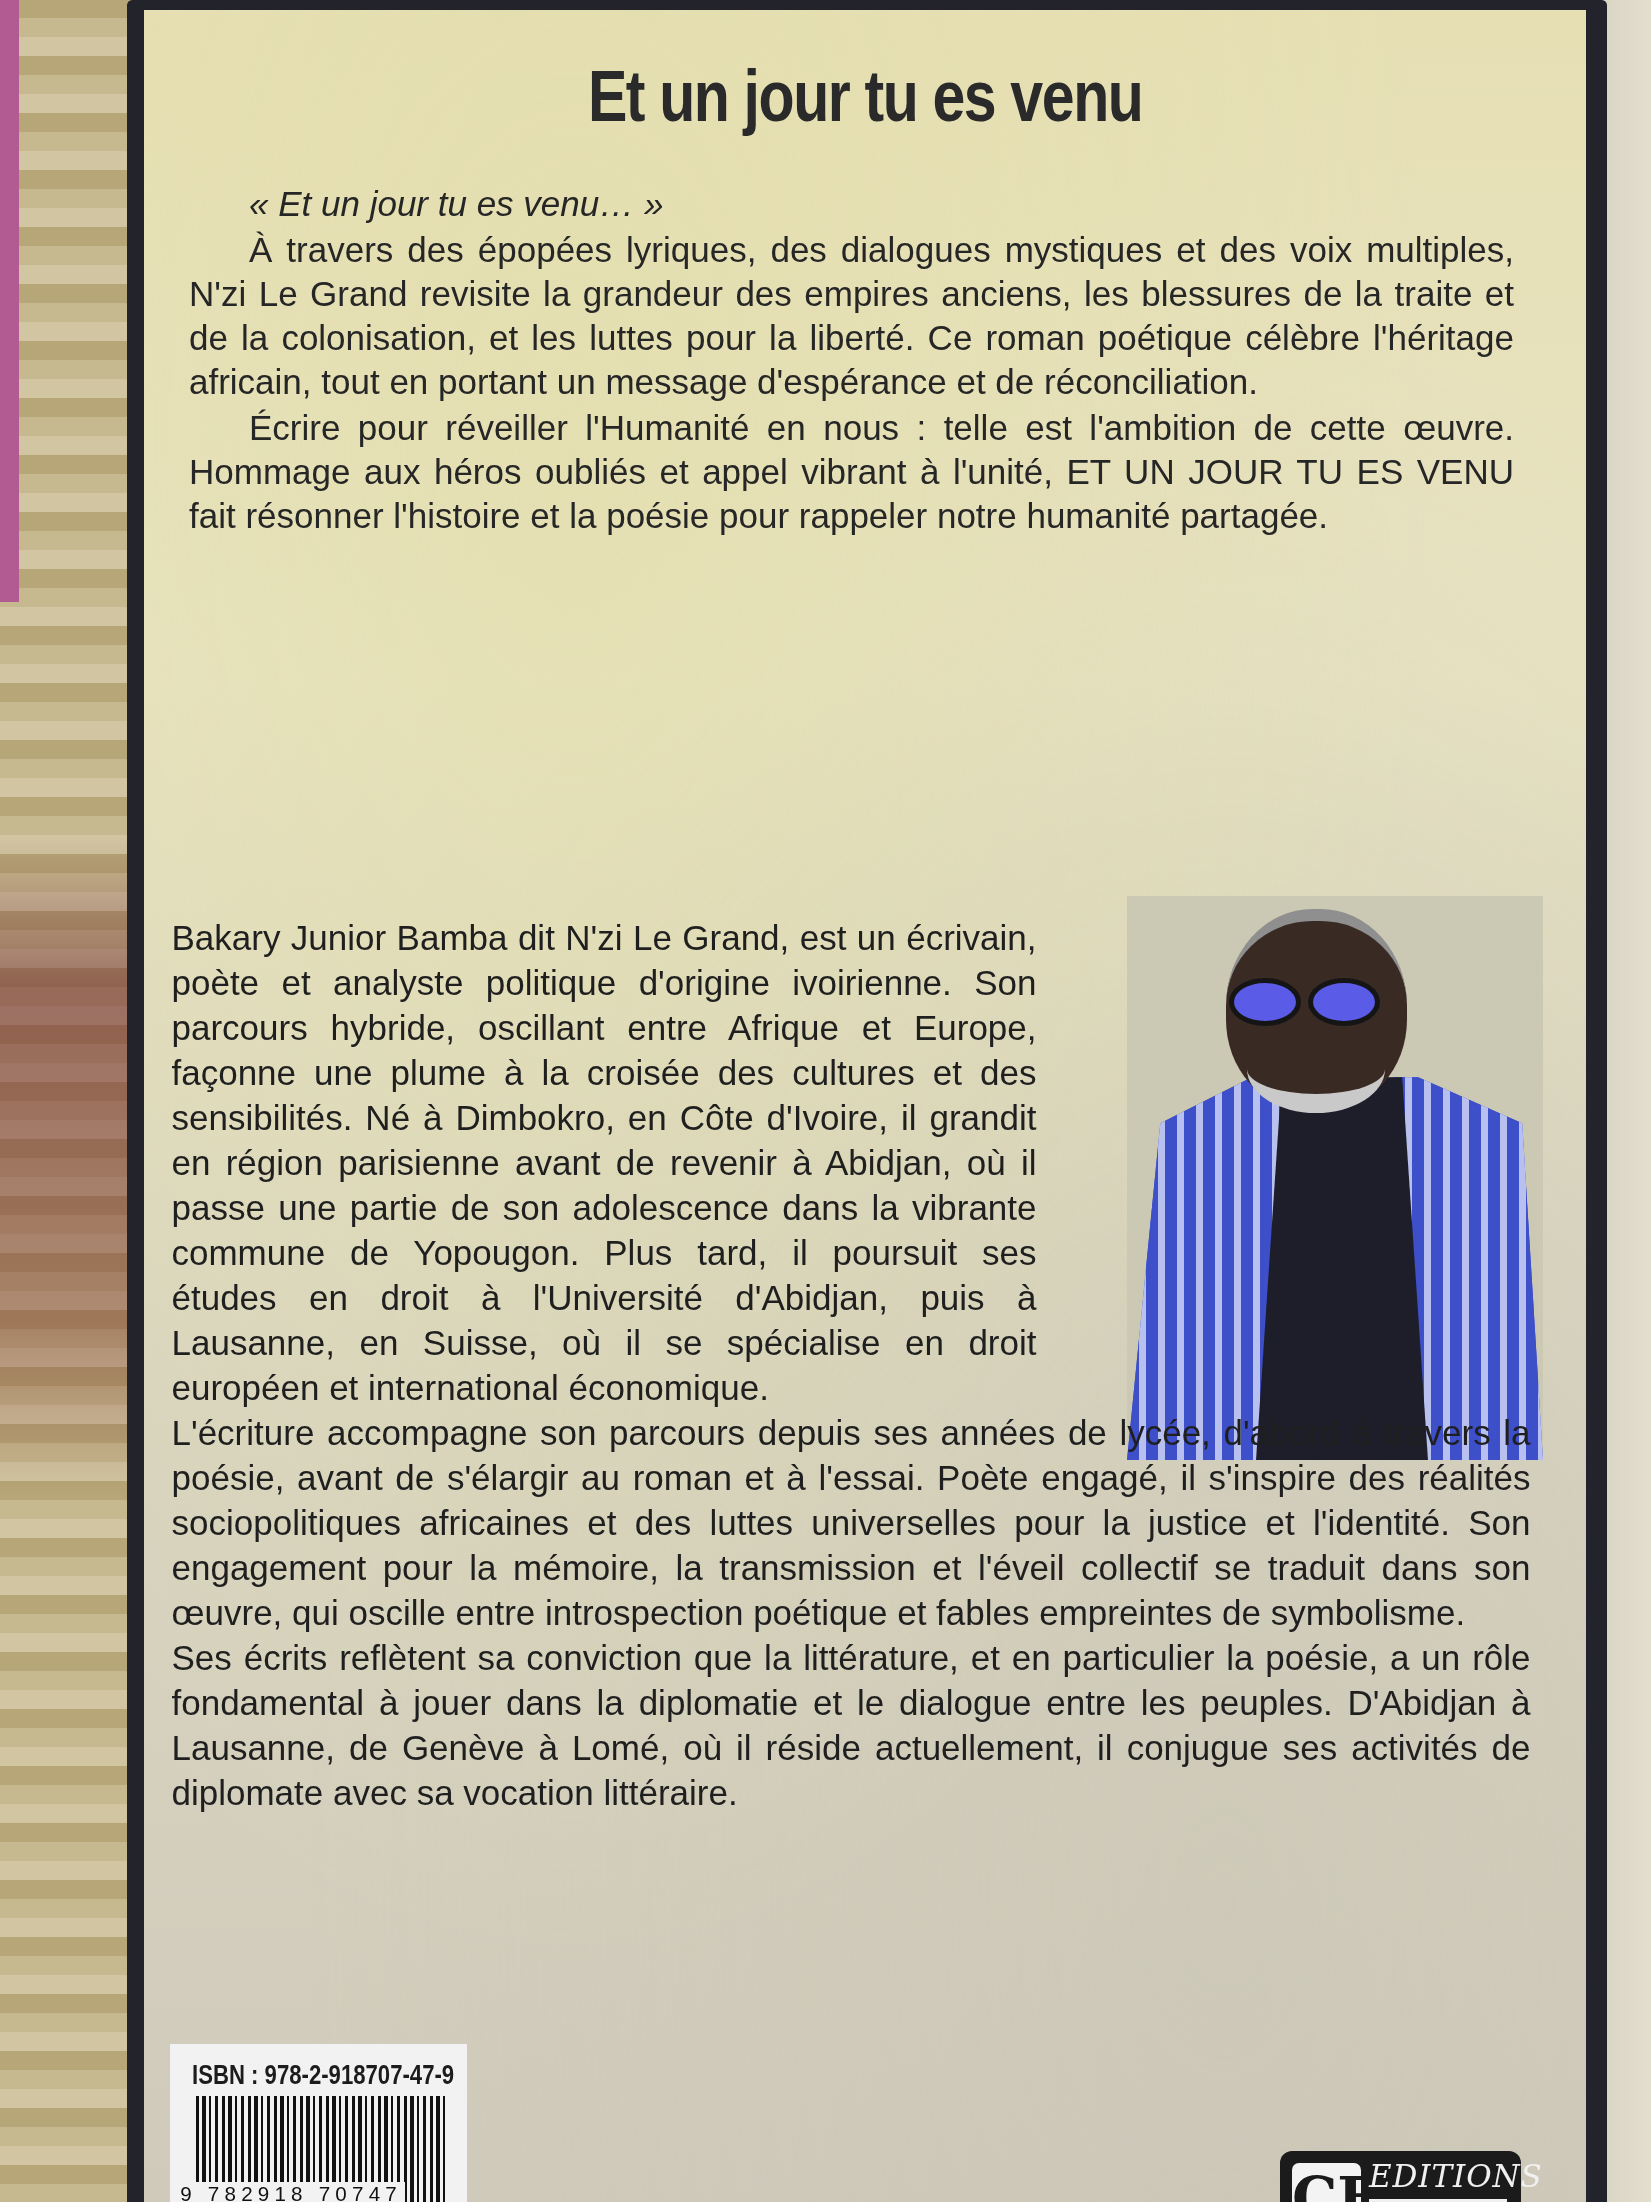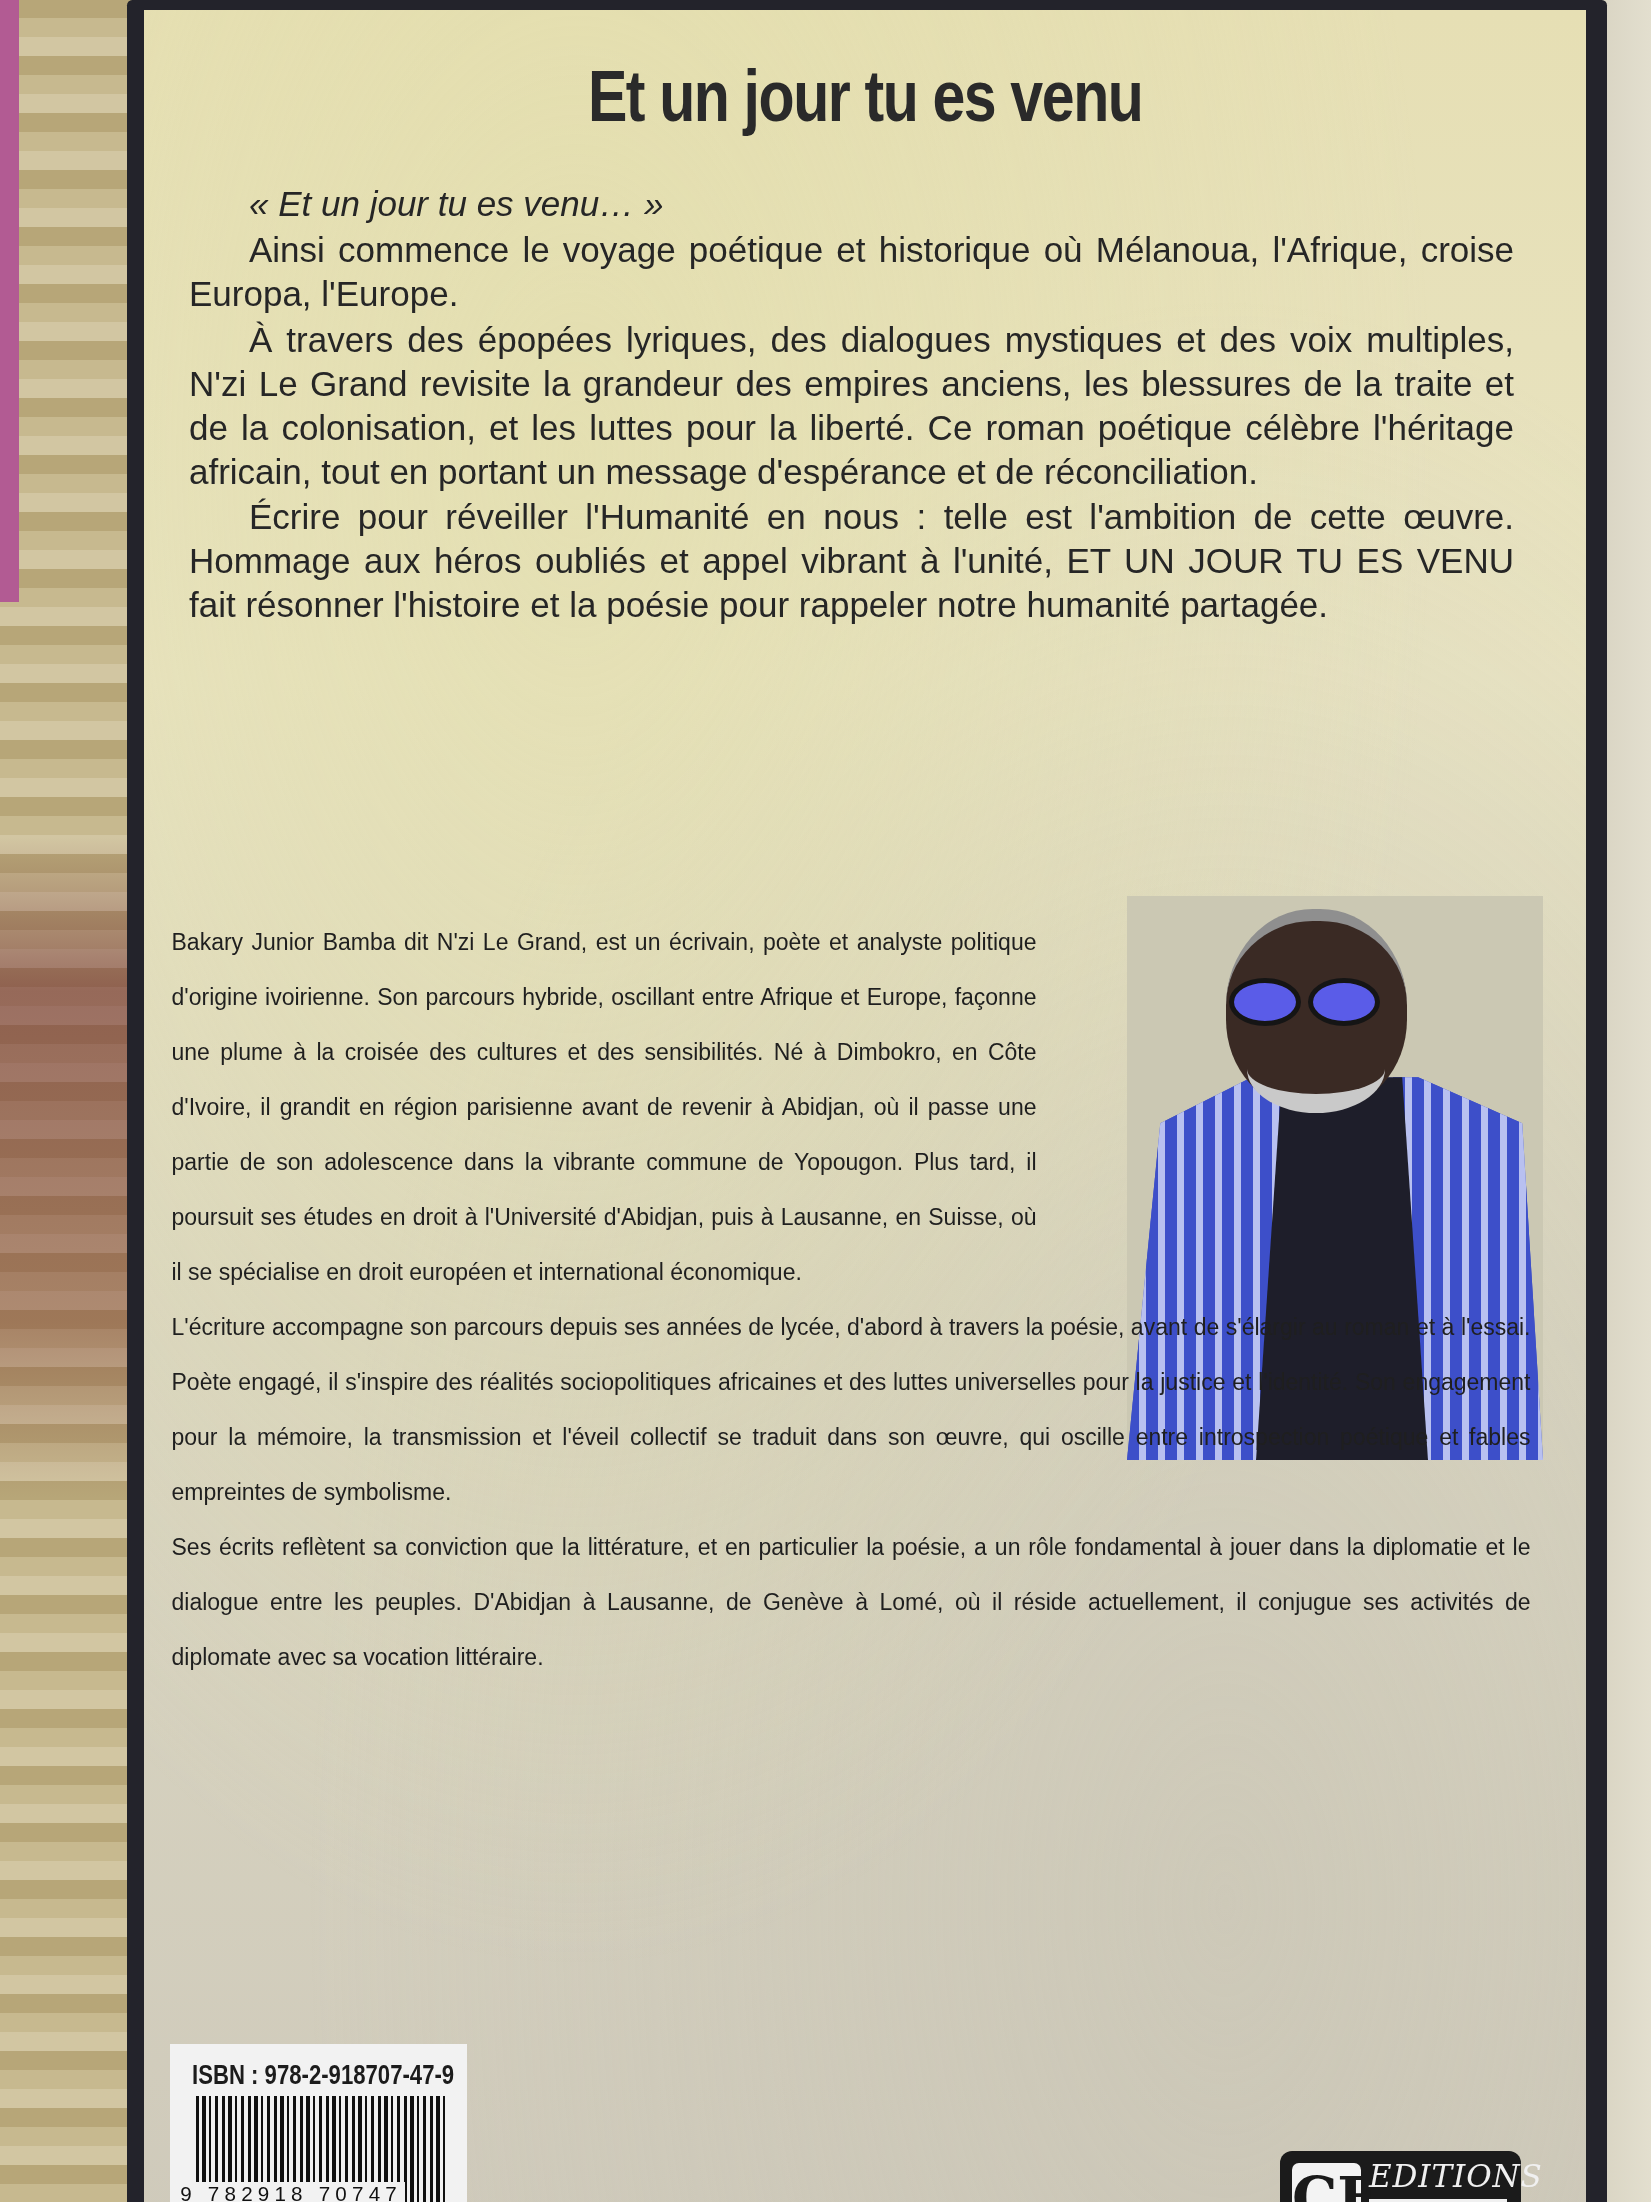--- a/index.html
+++ b/index.html
@@ -77,22 +77,22 @@
       text-indent: 60px;
     }
     .blurb p.quote {
       text-indent: 60px;
       font-style: italic;
     }
     .bio {
       position: absolute;
       left: 27.5px; top: 905px;
       width: 1359px;
-      font-size: 23px;
-      line-height: 55px;
+      font-size: 35px;
+      line-height: 45px;
       color: #1f1f1f;
       text-align: justify;
     }
     .bio-first {
       width: 865px;
       float: left;
       text-align: justify;
       margin: 0;
     }
     .bio p {
@@ -225,21 +225,20 @@
 </div>
 <div class="right-strip"></div>
 
 <div class="cover">
   <div class="cover-inner">
 
     <div class="title">Et un jour tu es venu</div>
 
     <div class="blurb">
       <p class="quote">« Et un jour tu es venu… »</p>
-      <p>Ainsi commence le voyage poétique et historique où Mélanoua, l'Afrique, croise Europa, l'Europe.</p>
       <p>À travers des épopées lyriques, des dialogues mystiques et des voix multiples, N'zi Le Grand revisite la grandeur des empires anciens, les blessures de la traite et de la colonisation, et les luttes pour la liberté. Ce roman poétique célèbre l'héritage africain, tout en portant un message d'espérance et de réconciliation.</p>
       <p>Écrire pour réveiller l'Humanité en nous : telle est l'ambition de cette œuvre. Hommage aux héros oubliés et appel vibrant à l'unité, ET UN JOUR TU ES VENU fait résonner l'histoire et la poésie pour rappeler notre humanité partagée.</p>
     </div>
 
     <div class="photo">
       <div class="jacket"></div>
       <div class="shirt"></div>
       <div class="head"></div>
       <div class="beard"></div>
       <div class="glasses">

